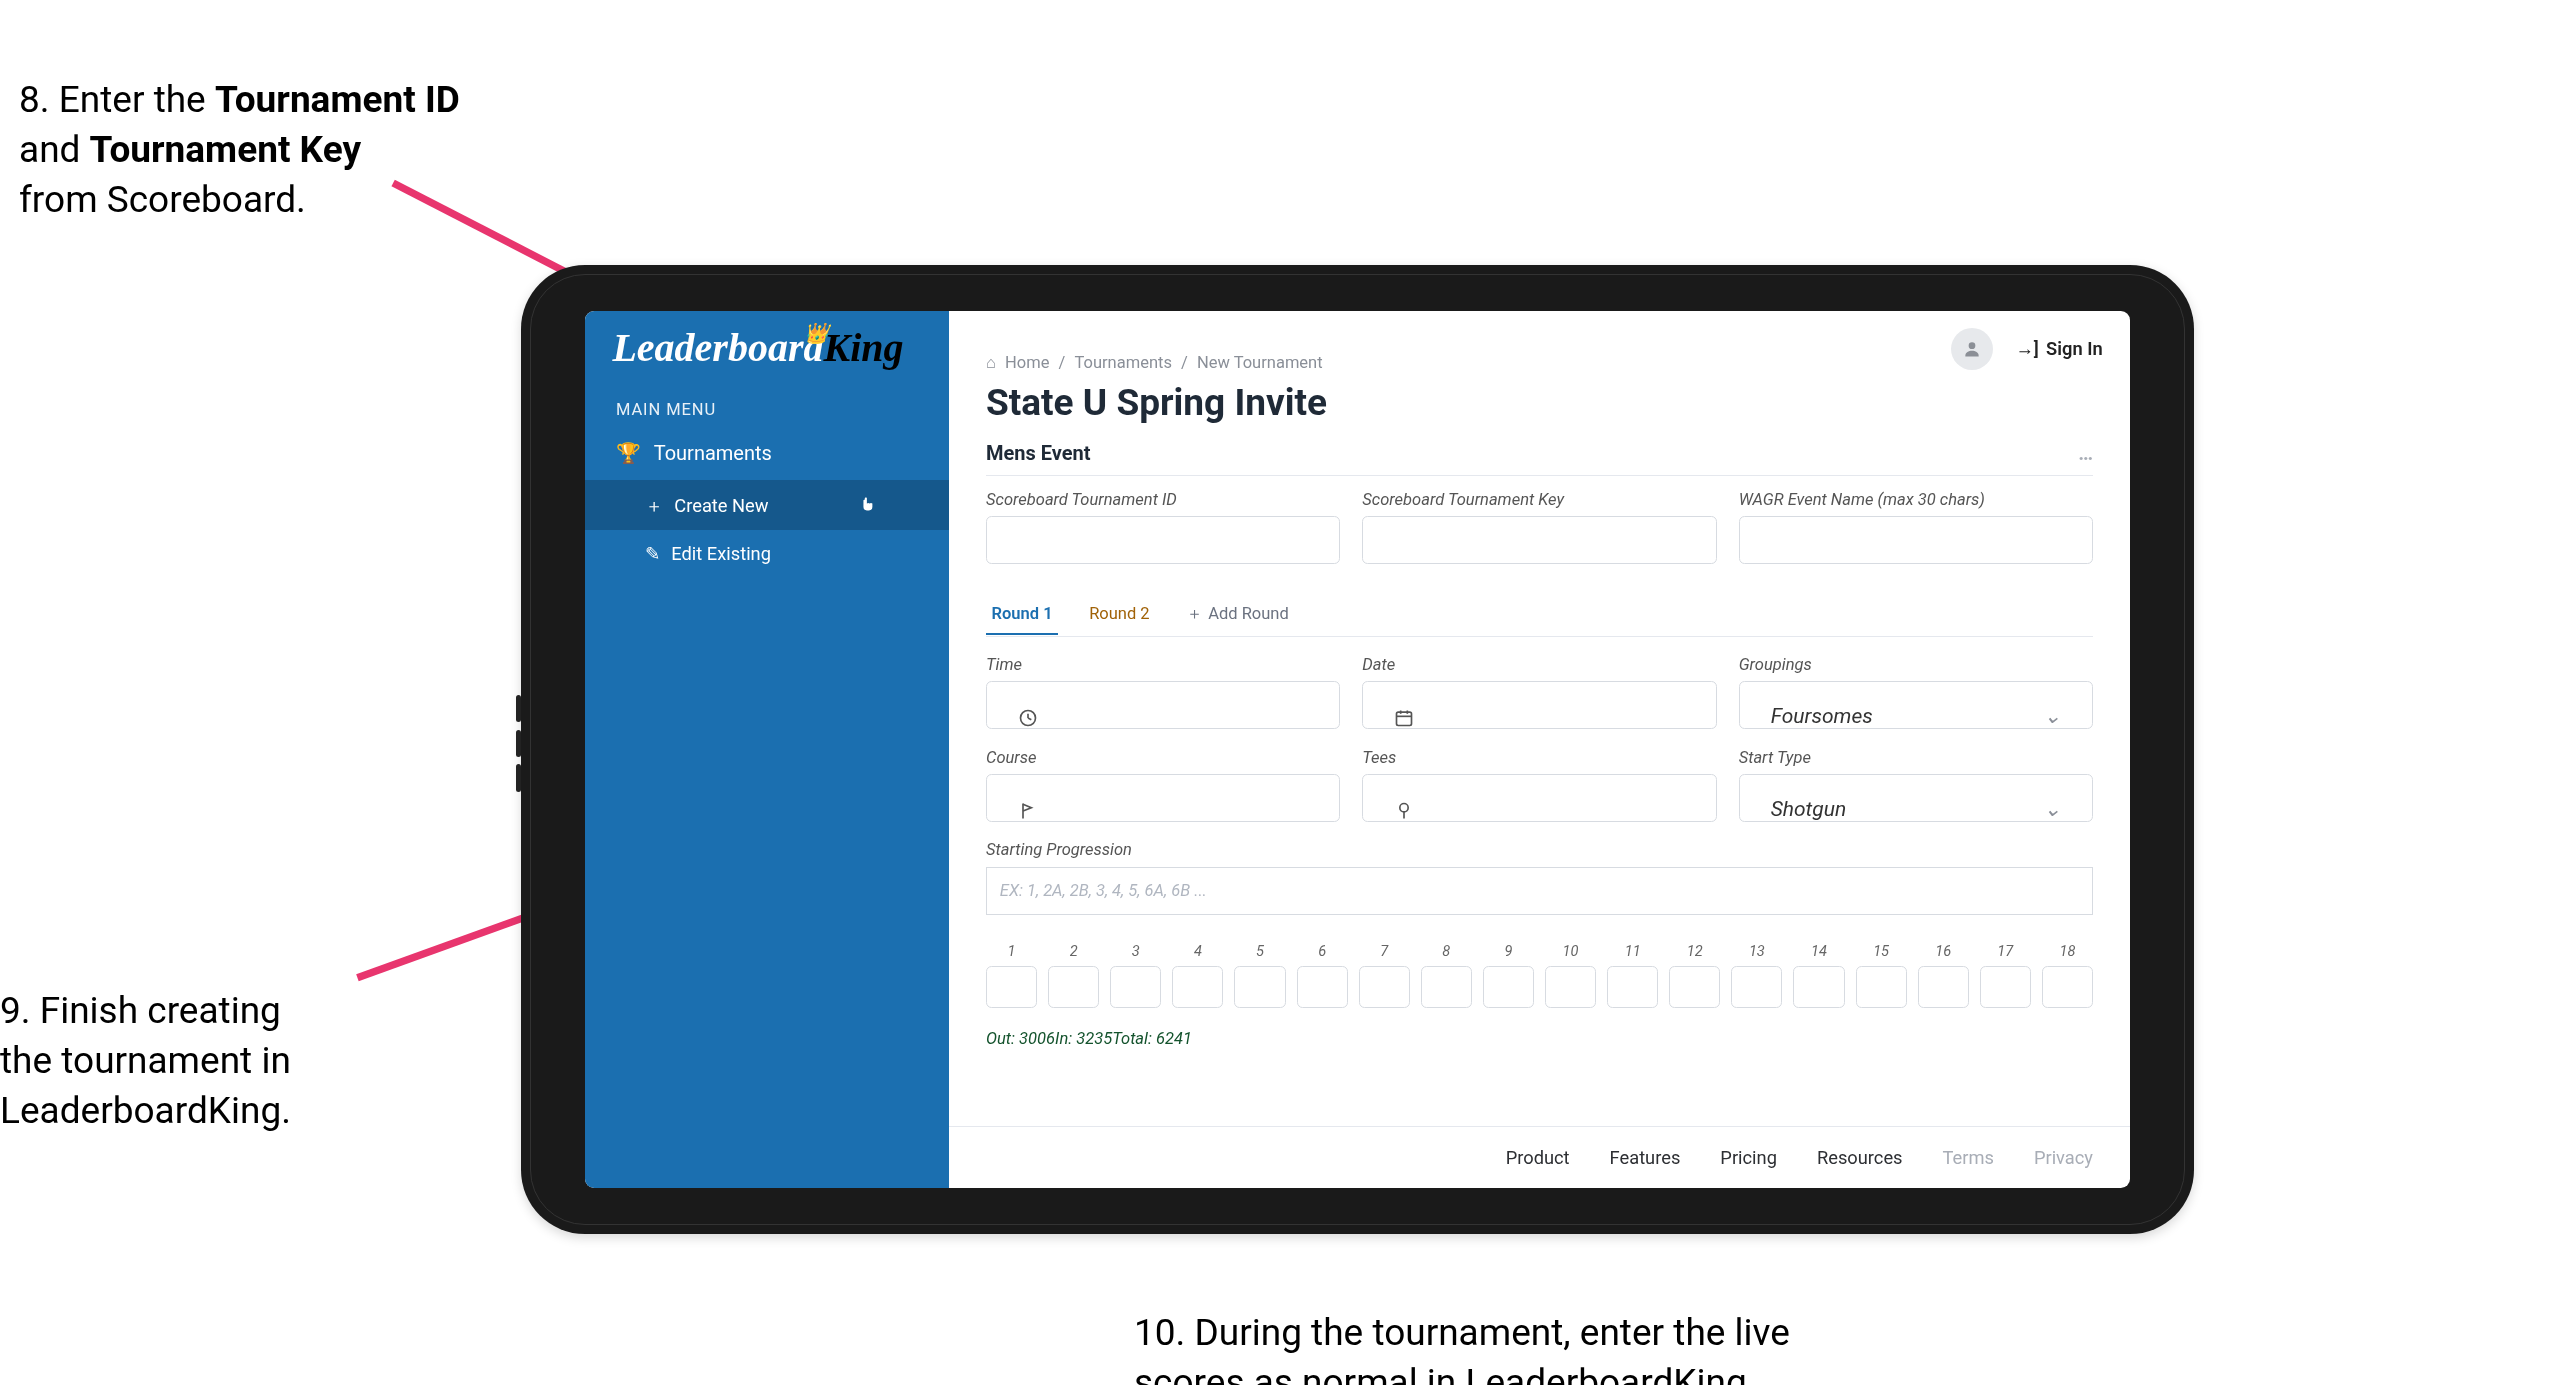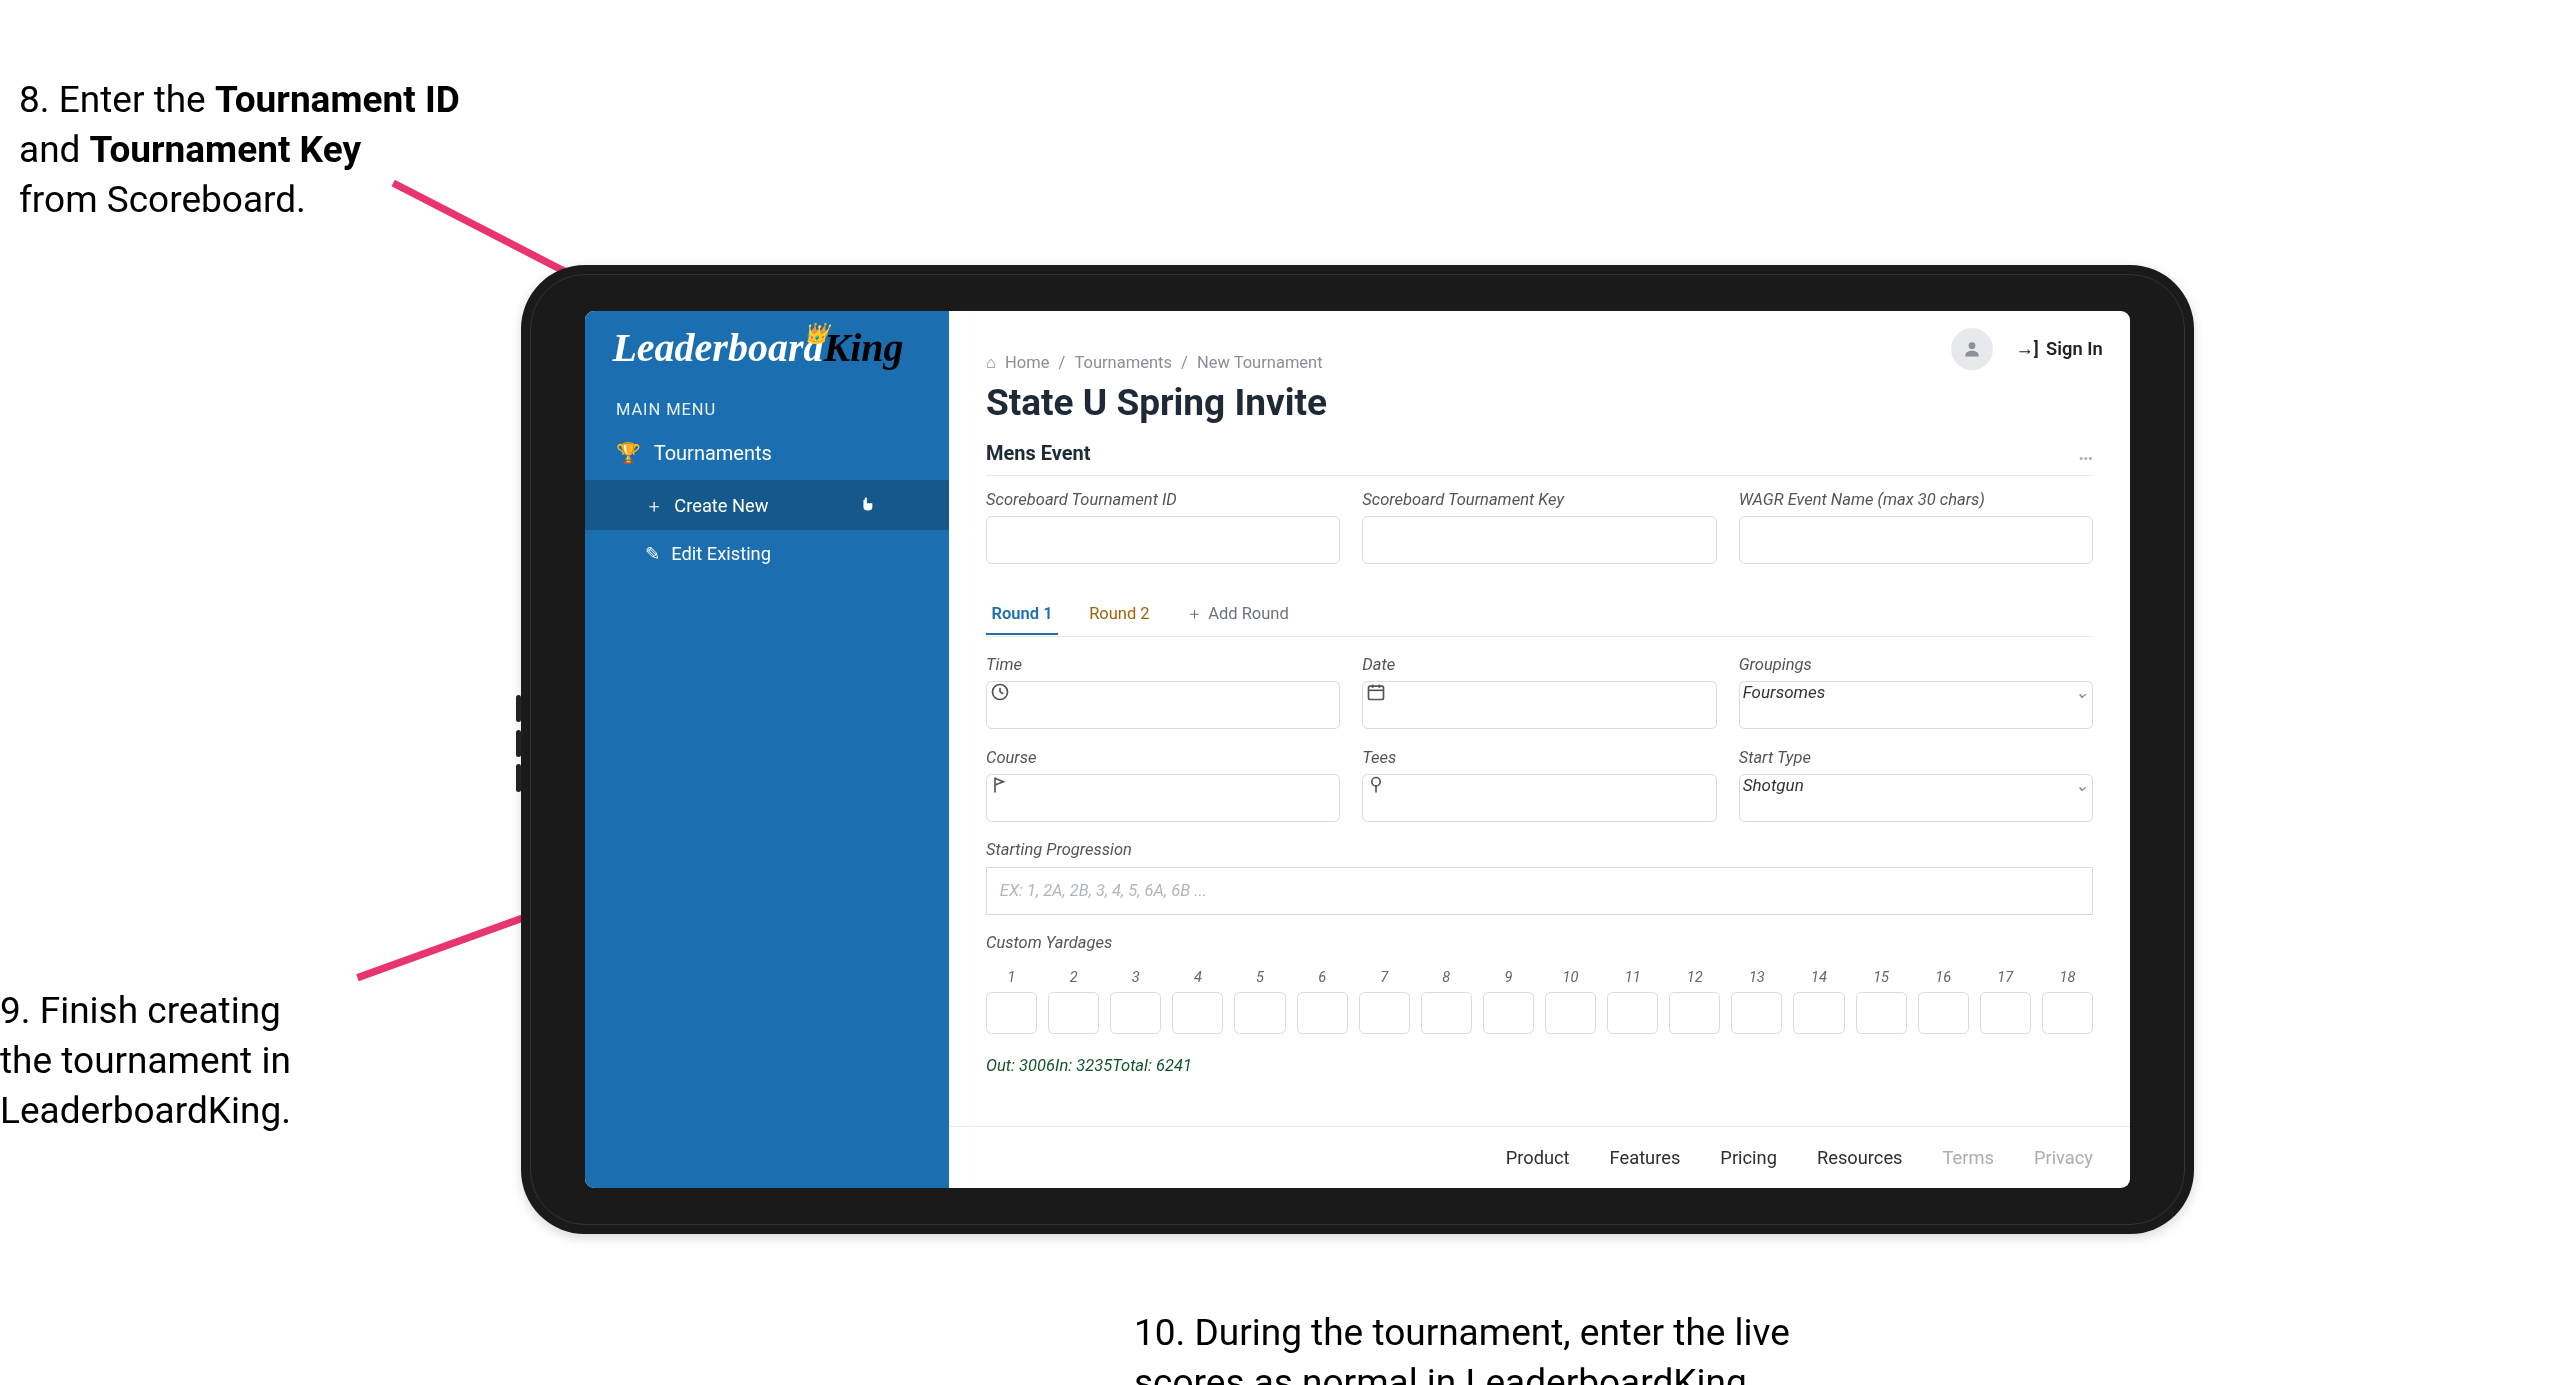--- a/index.html
+++ b/index.html
@@ -172,25 +172,25 @@
     flex:1; display:flex; flex-direction:column; gap:7.3px;font-style:italic;
   }
   .field label {
     font-size:16.5px; color:#555;
   }
   .input, .select, .input-icon {
     height: 48px;
     border: 0.9px solid #d7dbe1;
     border-radius: 5.5px;
     background: #fff;
-    padding: 0 3px;
-    font-size: 17px;
+    padding: 0 31px;
+    font-size: 21px;
     color:#333;
     display:flex;
-    align-items:flex-start;
+    align-items:flex-end;
     gap:11px;
   }
   .select {
     justify-content:space-between;
   }
   .chev-down {
     color:#8a8f98;
   }
 
   .tabs {
@@ -460,21 +460,20 @@
         </div>
 
         <div class="field" style="margin-top:18.3px;">
           <label>Starting Progression</label>
           <div class="starting-prog">
             <span>EX: 1, 2A, 2B, 3, 4, 5, 6A, 6B ...</span>
           </div>
         </div>
 
         <div class="field" style="margin-top:18.3px;">
-          <label>Custom Yardages</label>
           <div class="yardage-grid" id="yardage-grid">
               <div class="hole-col">
                 <div class="hole-num">1</div>
                 <div class="hole-input"></div>
               </div>
               <div class="hole-col">
                 <div class="hole-num">2</div>
                 <div class="hole-input"></div>
               </div>
               <div class="hole-col">

